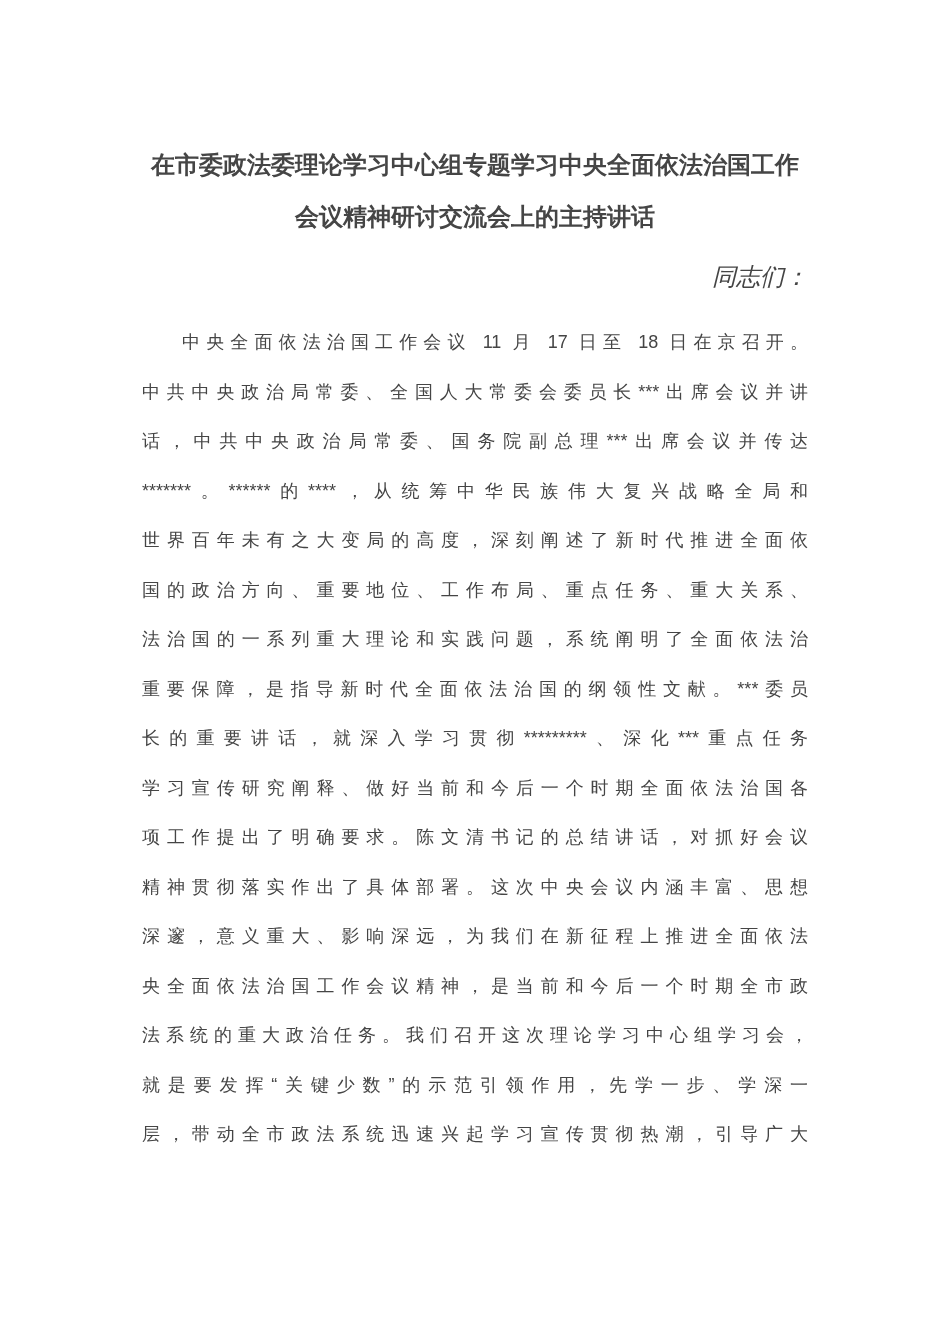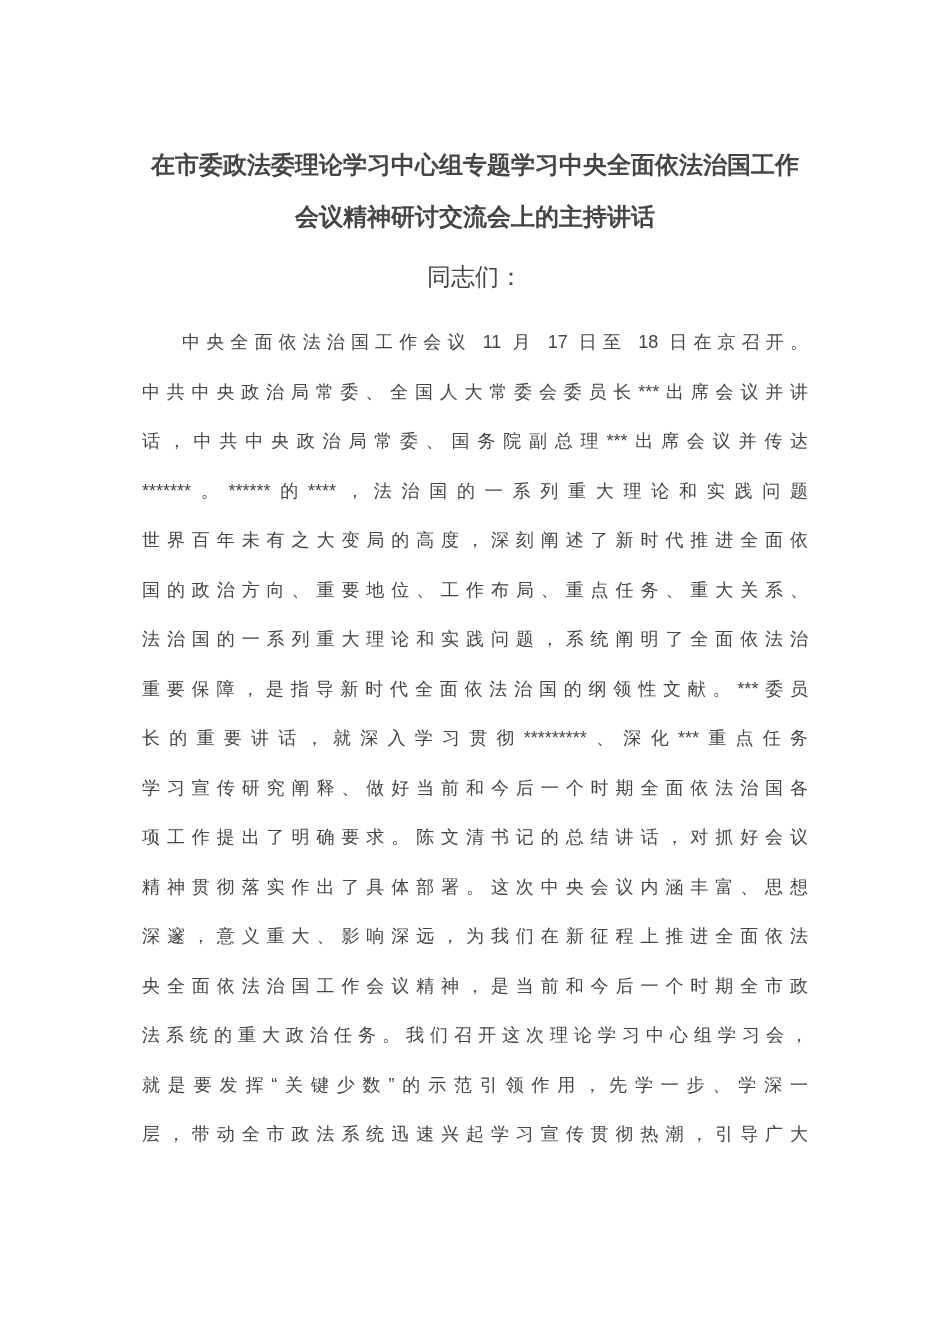--- a/index.html
+++ b/index.html
@@ -32,21 +32,22 @@
     line-height: 52px;
     text-align: center;
   }
   .title-line {
     white-space: nowrap;
   }
   .salutation {
     margin: 20px 0 0 0;
     font-size: 24px;
     line-height: 28px;
-    text-align: center;
+    text-align: right;
+    font-style: italic;
   }
   .paragraph {
     margin-top: 27px;
   }
   .body-line {
     font-size: 18px;
     line-height: 49.5px;
     height: 49.5px;
     text-align: justify;
     text-align-last: justify;
@@ -66,21 +67,21 @@
       <div class="title-line">在市委政法委理论学习中心组专题学习中央全面依法治国工作</div>
       <div class="title-line">会议精神研讨交流会上的主持讲话</div>
     </h1>
 
     <p class="salutation">同志们：</p>
 
     <div class="paragraph">
       <div class="body-line indent">中央全面依法治国工作会议 11 月 17 日至 18 日在京召开。</div>
       <div class="body-line">中共中央政治局常委、全国人大常委会委员长***出席会议并讲</div>
       <div class="body-line">话，中共中央政治局常委、国务院副总理***出席会议并传达</div>
-      <div class="body-line">*******。******的****，法治国的一系列重大理论和实践问题</div>
+      <div class="body-line">*******。******的****，从统筹中华民族伟大复兴战略全局和</div>
       <div class="body-line">世界百年未有之大变局的高度，深刻阐述了新时代推进全面依</div>
       <div class="body-line">国的政治方向、重要地位、工作布局、重点任务、重大关系、</div>
       <div class="body-line">法治国的一系列重大理论和实践问题，系统阐明了全面依法治</div>
       <div class="body-line">重要保障，是指导新时代全面依法治国的纲领性文献。***委员</div>
       <div class="body-line">长的重要讲话，就深入学习贯彻*********、深化***重点任务</div>
       <div class="body-line">学习宣传研究阐释、做好当前和今后一个时期全面依法治国各</div>
       <div class="body-line">项工作提出了明确要求。陈文清书记的总结讲话，对抓好会议</div>
       <div class="body-line">精神贯彻落实作出了具体部署。这次中央会议内涵丰富、思想</div>
       <div class="body-line">深邃，意义重大、影响深远，为我们在新征程上推进全面依法</div>
       <div class="body-line">央全面依法治国工作会议精神，是当前和今后一个时期全市政</div>

